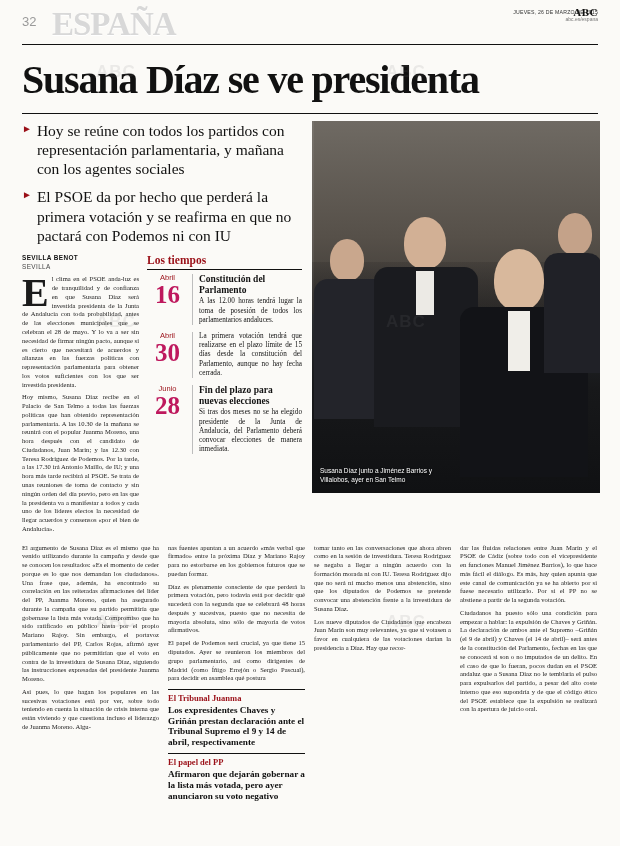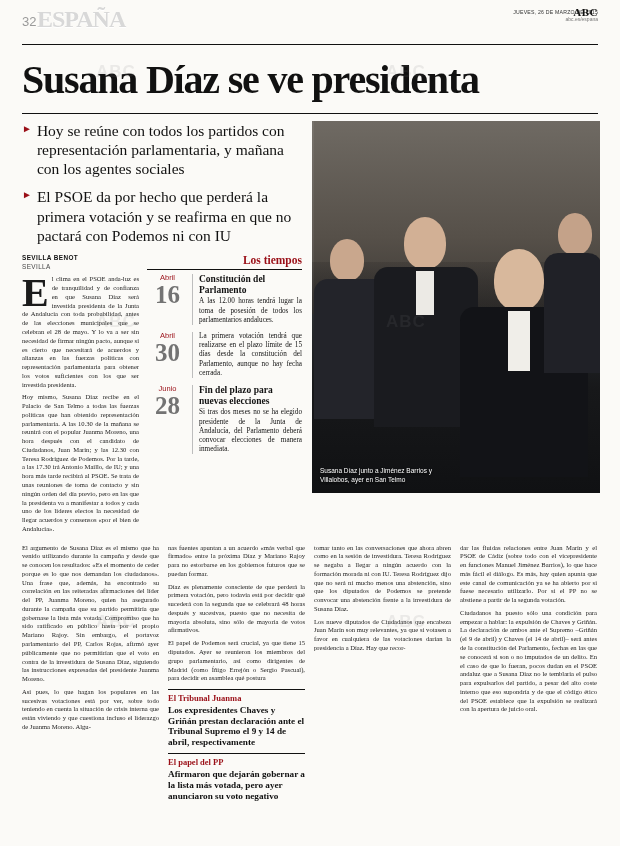--- a/index.html
+++ b/index.html
@@ -44,25 +44,25 @@
   .folio {
     position: absolute;
     left: 22px;
     top: 14px;
     font-family: "Liberation Sans", sans-serif;
     font-size: 13px;
     color: #9a9a9a;
   }
   .section-name {
     position: absolute;
-    left: 37px;
+    left: 52px;
     top: 6px;
     font-family: "Liberation Serif", serif;
     font-weight: bold;
-    font-size: 24px;
+    font-size: 33px;
     letter-spacing: -1px;
     color: #d8d8d8;
     text-shadow: 0 1px 0 #fff;
   }
   .masthead-right {
     position: absolute;
     right: 22px;
     top: 9px;
     text-align: right;
     line-height: 1.25;
@@ -193,21 +193,20 @@
     text-shadow: 0 1px 2px rgba(0,0,0,0.8);
   }
 
   
   .tl-title {
     font-family: "Liberation Serif", serif;
     font-weight: bold;
     font-size: 11.5px;
     color: #9a0f17;
     margin: 0 0 3px 0;
-    text-align: right;
   }
   .tl-rule { border-top: 1px solid #111; margin-bottom: 4px; }
   .tl-item { display: flex; margin-bottom: 7px; }
   .tl-date {
     width: 46px;
     flex: 0 0 46px;
     text-align: center;
     border-right: 1px solid #bdbdbd;
     padding-right: 4px;
     box-sizing: border-box;
@@ -218,21 +217,21 @@
     color: #9a0f17;
     display: block;
     line-height: 1.1;
   }
   .tl-day {
     font-family: "Liberation Serif", serif;
     font-weight: bold;
     font-size: 25px;
     line-height: 1;
     display: block;
-    color: #737373;
+    color: #be185d;
   }
   .tl-body { padding-left: 6px; flex: 1; }
   .tl-head {
     font-family: "Liberation Serif", serif;
     font-weight: bold;
     font-size: 9.5px;
     line-height: 1.12;
     margin-bottom: 2px;
   }
   .tl-text {

